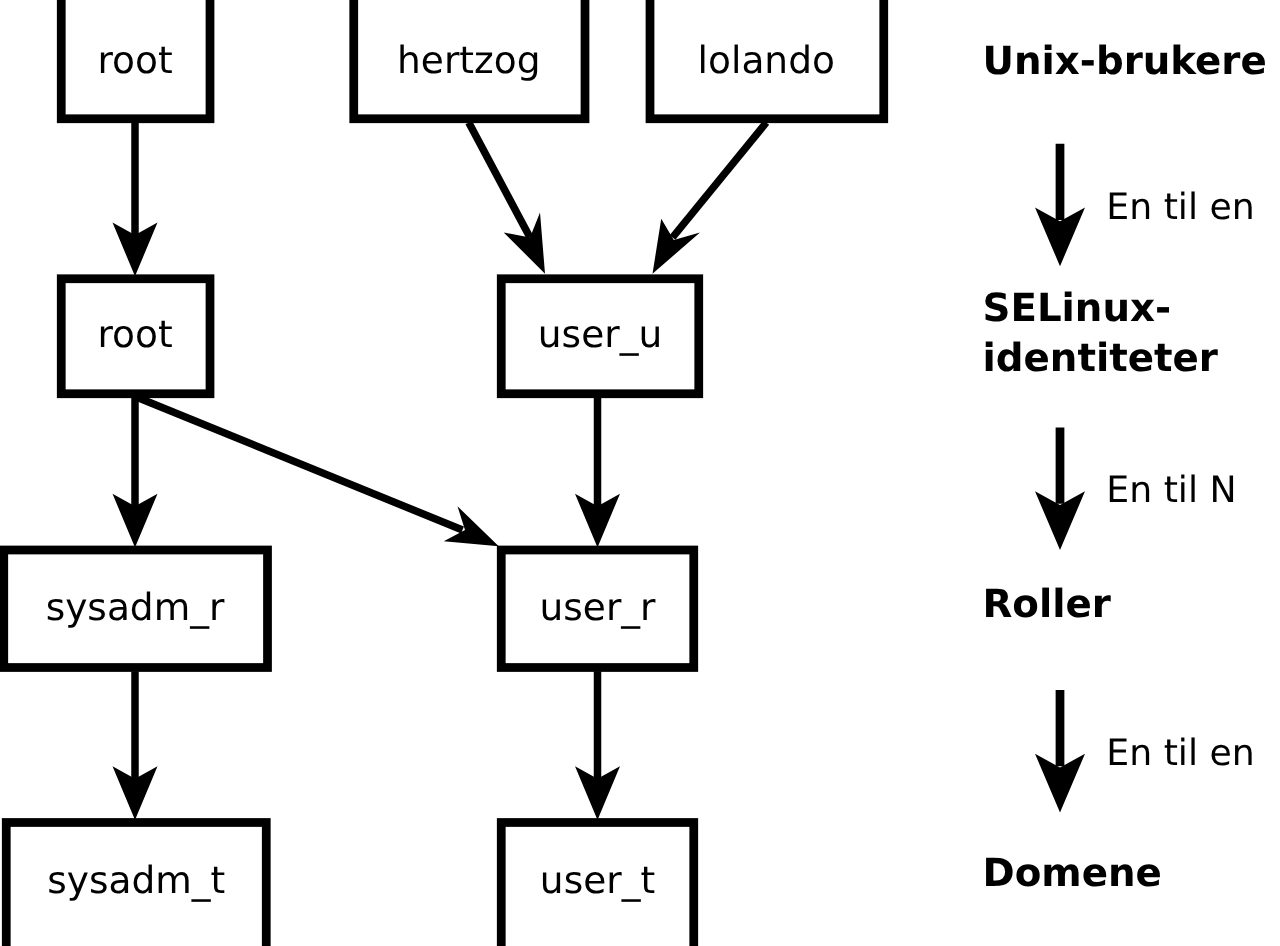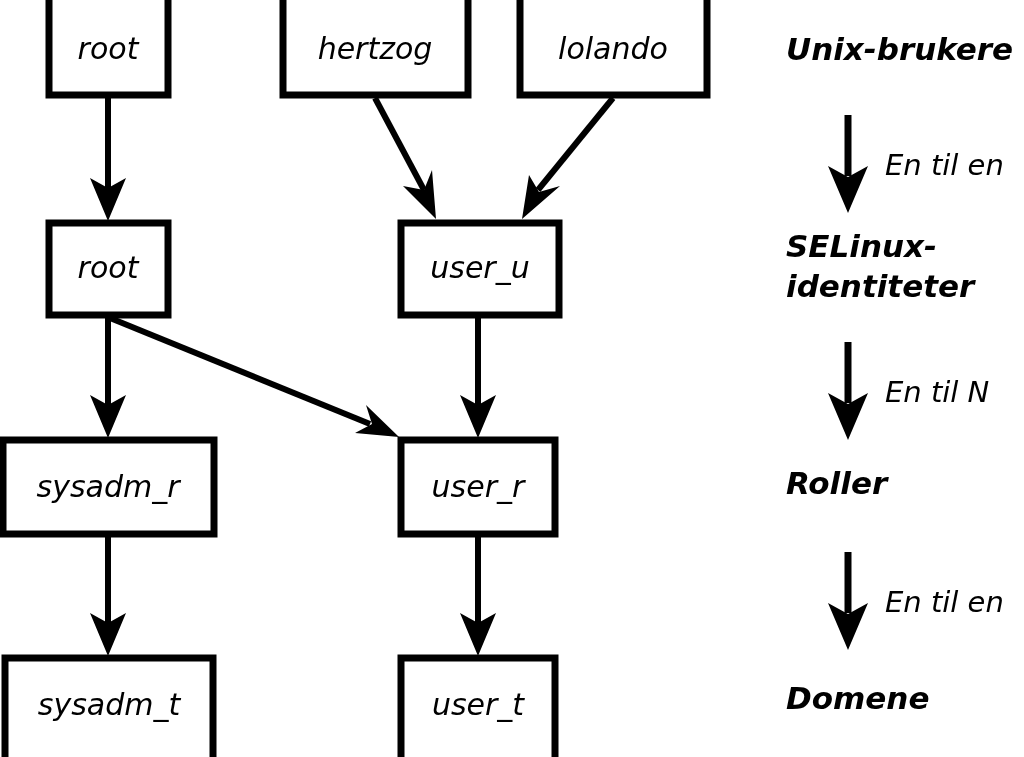--- a/index.html
+++ b/index.html
@@ -9,21 +9,20 @@
   }
   body {
     font-family: "DejaVu Sans", sans-serif;
   }
   #canvas {
     position: relative;
     width: 1024px;
     height: 757px;
     background: #ffffff;
     overflow: hidden;
-    font-style: italic;
   }
   #diagram-svg {
     position: absolute;
     left: 0;
     top: 0;
     width: 1024px;
     height: 757px;
   }
   .node-label {
     font-family: "DejaVu Sans", sans-serif;

